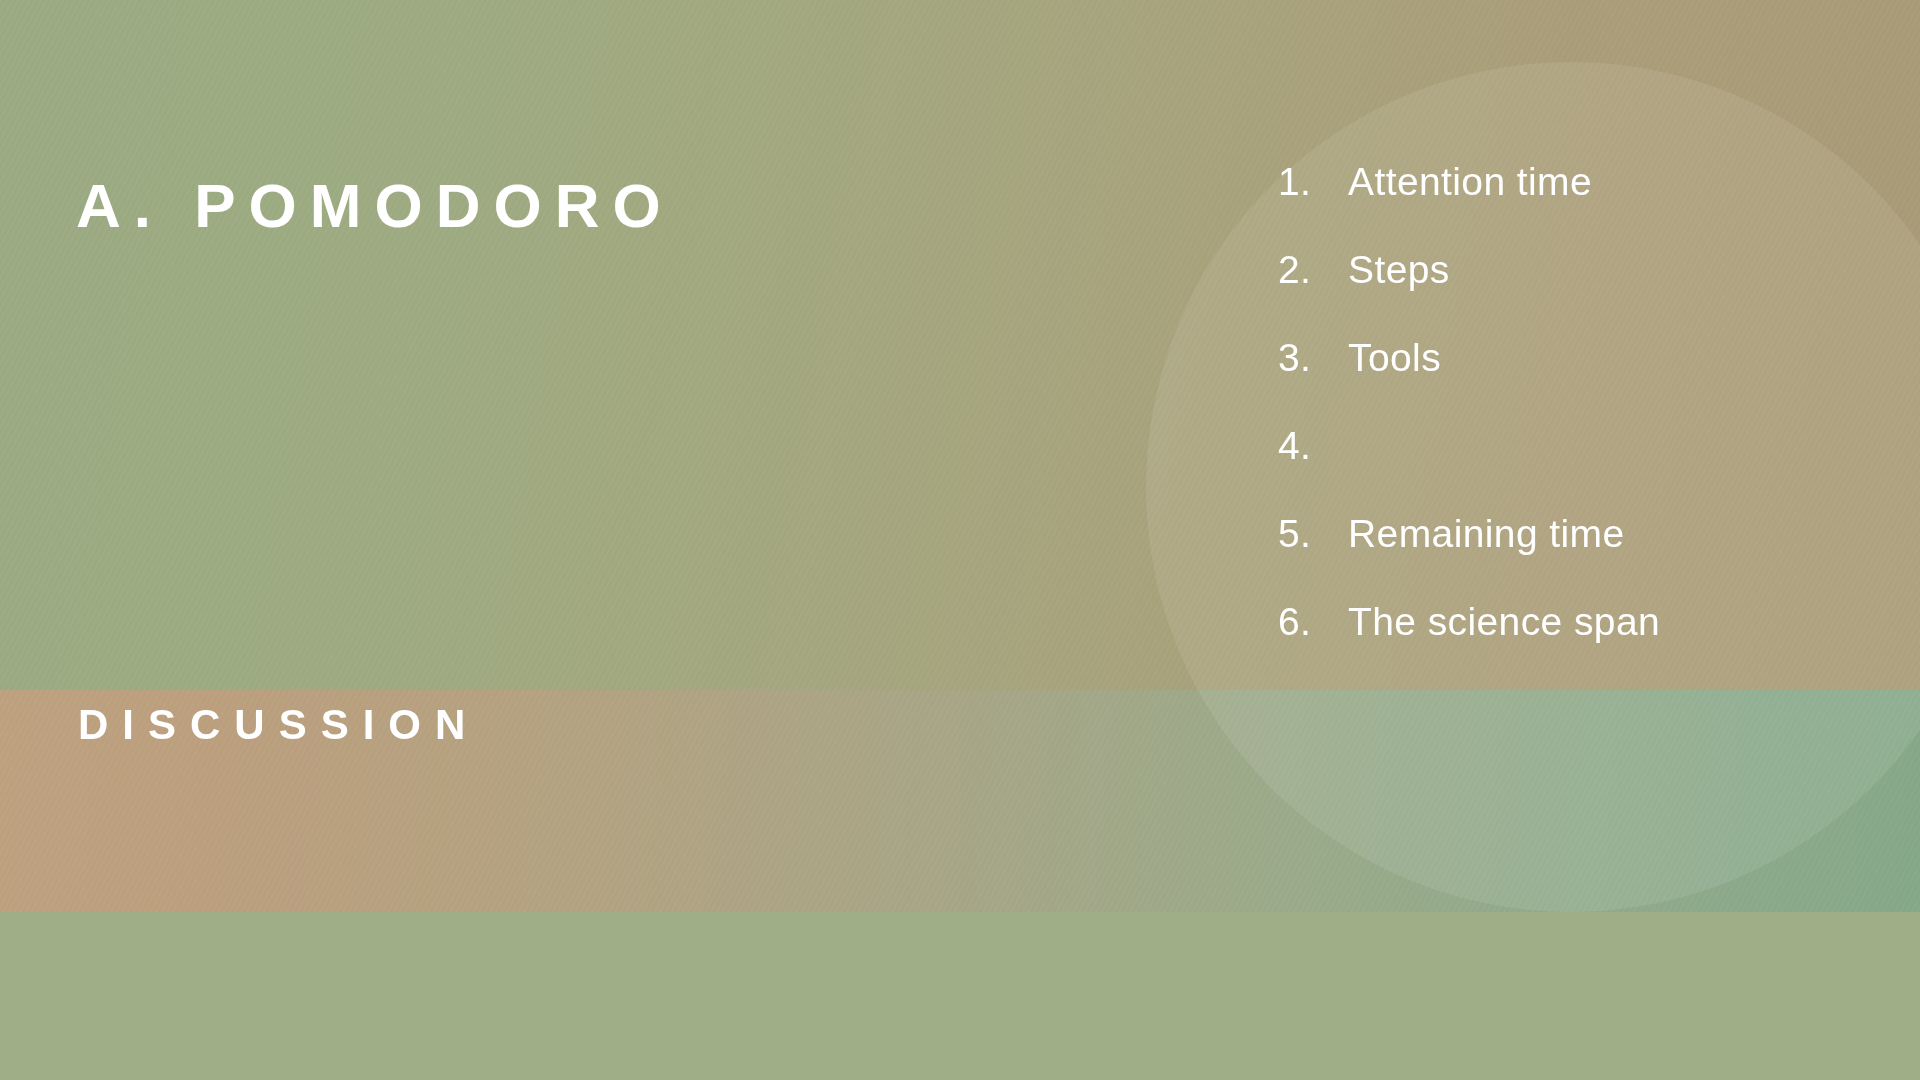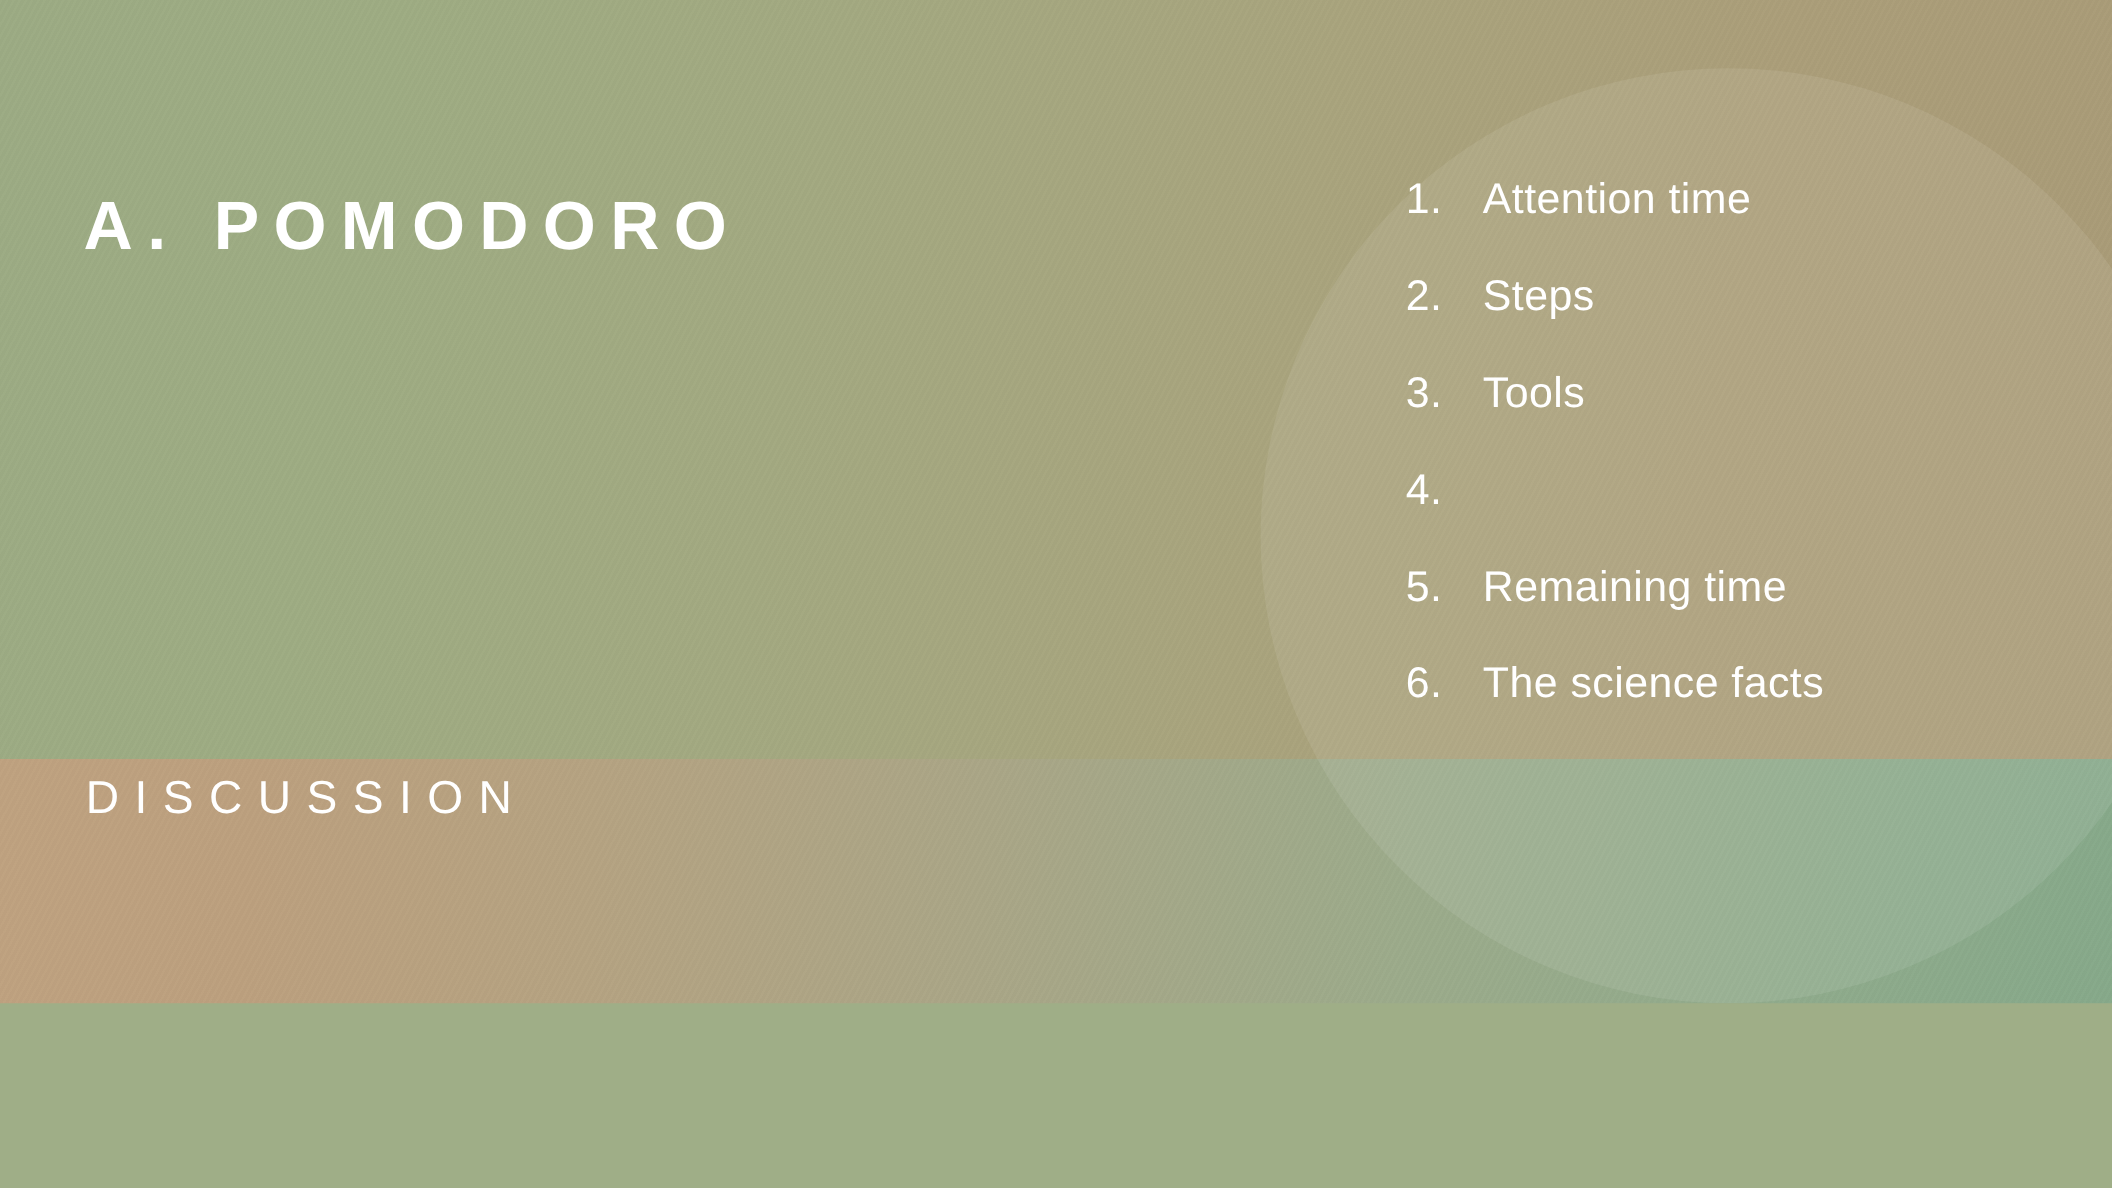--- a/index.html
+++ b/index.html
@@ -97,21 +97,21 @@
     letter-spacing:13px;
     color:#ffffff;
     white-space:nowrap;
     line-height:1;
   }
 
   #subtitle {
     position:absolute;
     left:78px; top:704px;
     font-size:42px;
-    font-weight:400;
+    font-weight:700;
     letter-spacing:14px;
     color:#ffffff;
     white-space:nowrap;
     line-height:1;
   }
 
   #agenda-list {
     position:absolute;
     left:1278px; top:160px;
     width:600px;
@@ -172,19 +172,19 @@
         <span class="agenda-num">4.</span>
       </li>
 
       <li class="agenda-item">
         <span class="agenda-num">5.</span>
         <span class="agenda-label">Remaining time</span>
       </li>
 
       <li class="agenda-item">
         <span class="agenda-num">6.</span>
-        <span class="agenda-label">The science facts</span>
+        <span class="agenda-label">The science span</span>
       </li>
 
     </ol>
 
   </div>
 </div>
 
 </body></html>

